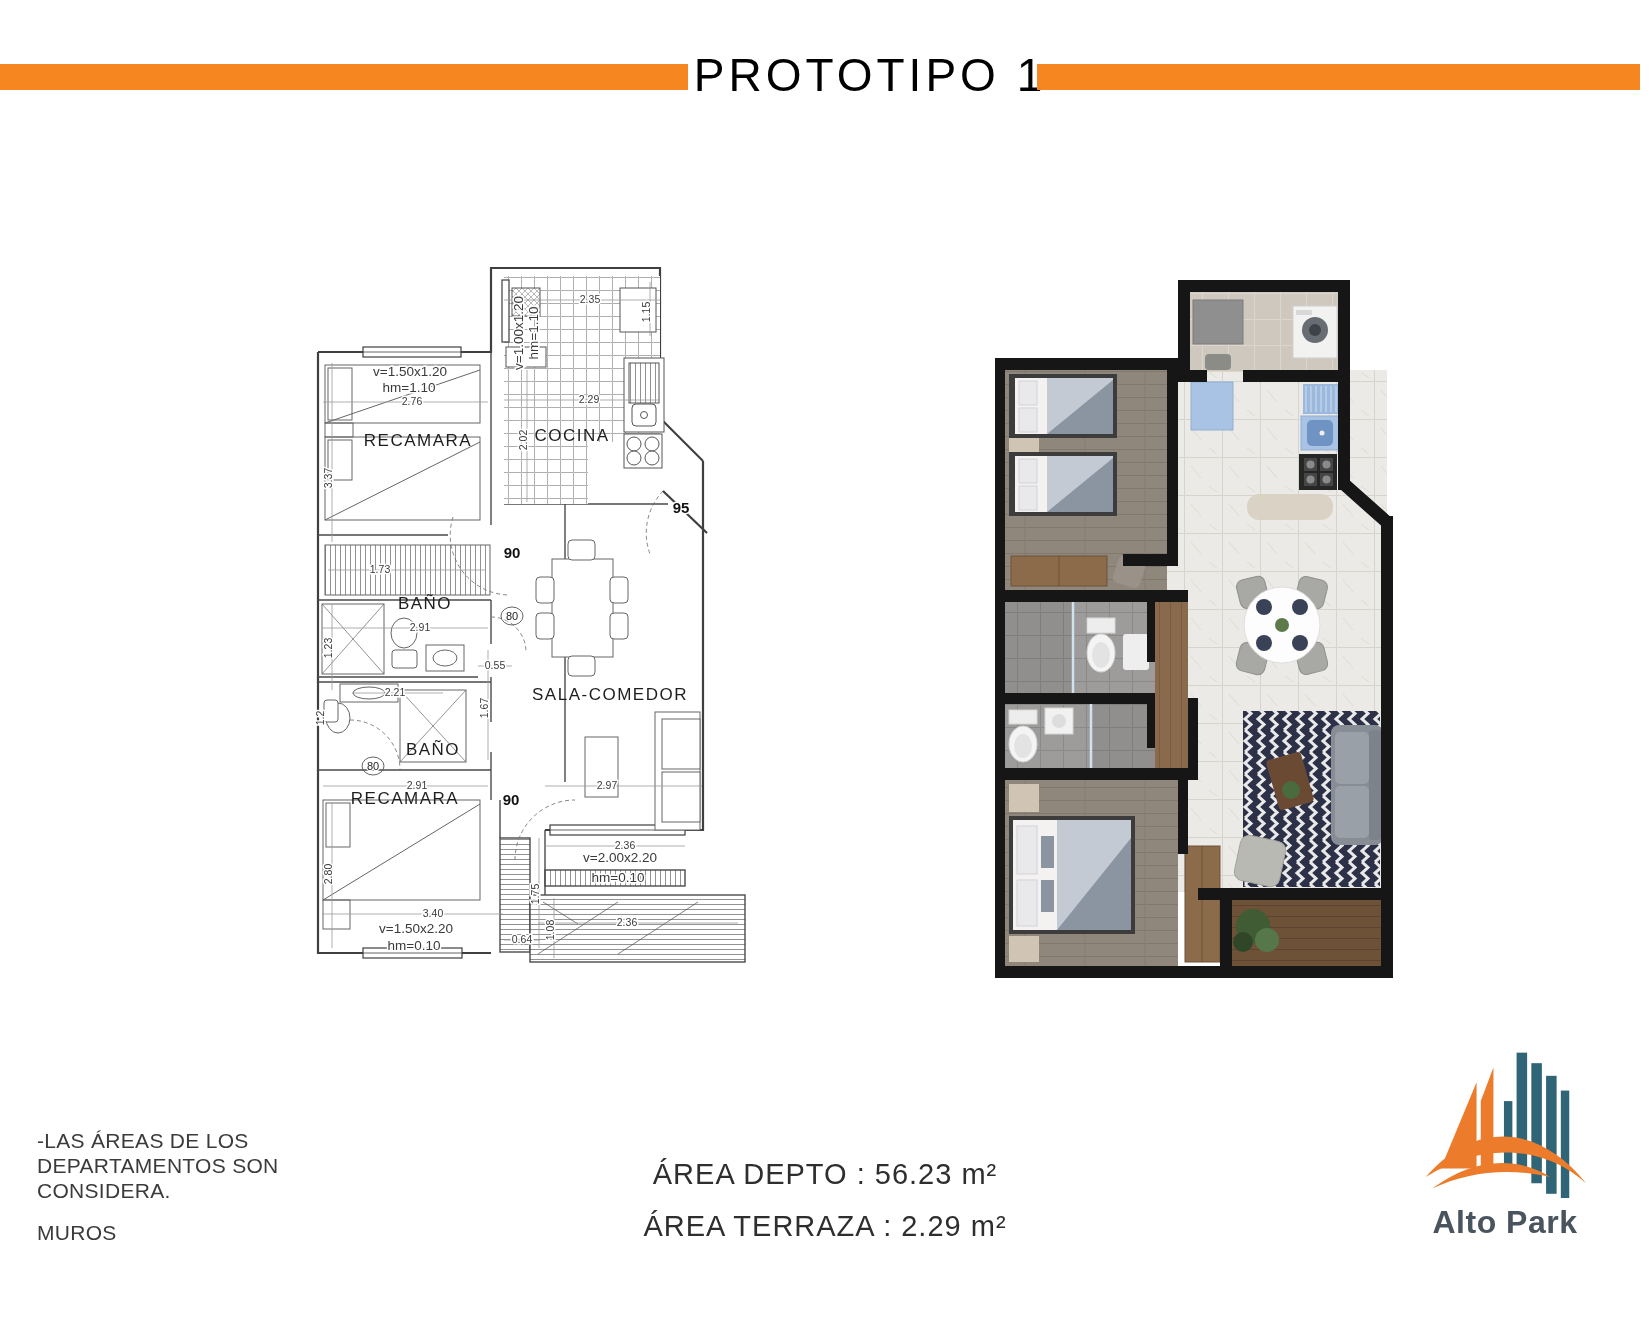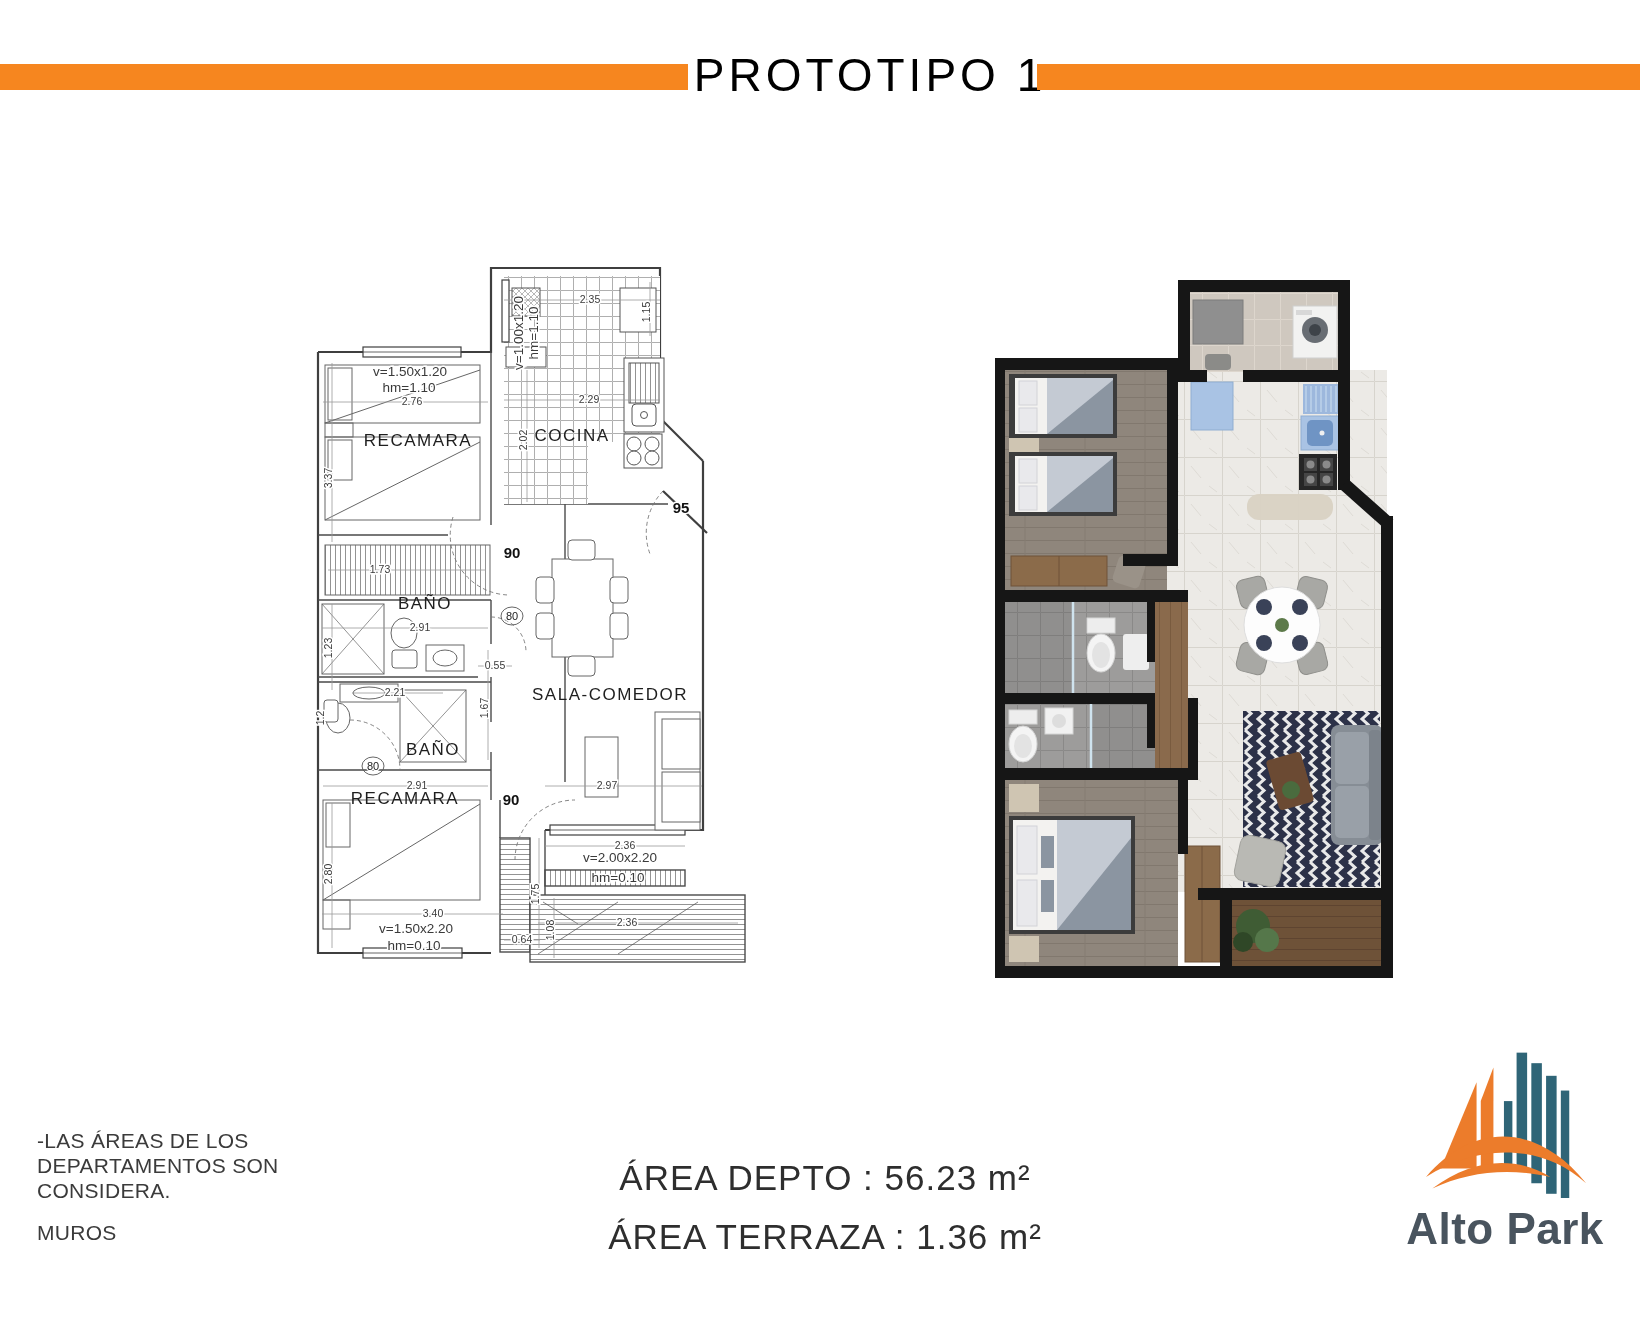--- a/index.html
+++ b/index.html
@@ -27,25 +27,25 @@
   .cad-door{font-size:15px;font-weight:bold;fill:#111;paint-order:stroke;stroke:#ffffff;stroke-width:3px;text-anchor:middle;}
   .cad-door-sm{font-size:11px;fill:#222;paint-order:stroke;stroke:#ffffff;stroke-width:2.5px;text-anchor:middle;}
   
   .notes{
     left:37px;top:1128px;width:340px;color:#3b3b3b;
     font-size:21px;line-height:25px;letter-spacing:.3px;
   }
   .notes .gap{height:17px;}
   .areas{
     left:540px;top:1158px;width:570px;text-align:center;color:#2e2e2e;
-    font-size:35px;letter-spacing:1px;
+    font-size:29px;letter-spacing:1px;
   }
   .areas .line{margin-bottom:19px;white-space:nowrap;}
   .logo{left:1385px;top:1040px;width:240px;text-align:center;}
-  .logo-text{font-size:44px;font-weight:bold;color:#49545E;letter-spacing:.5px;margin-top:2px;}
+  .logo-text{font-size:32px;font-weight:bold;color:#49545E;letter-spacing:.5px;margin-top:2px;}
 </style>
 </head>
 <body>
 
 <div class="bar left"></div>
 <div class="page-title">PROTOTIPO 1</div>
 <div class="bar right"></div>
 
 <svg class="abs tech-plan" viewBox="0 0 460 720">
   <defs>
@@ -455,21 +455,21 @@
 
 <div class="abs notes">
   <div>-LAS ÁREAS DE LOS</div>
   <div>DEPARTAMENTOS SON CONSIDERA.</div>
   <div class="gap"></div>
   <div>MUROS</div>
 </div>
 
 <div class="abs areas">
   <div class="line">ÁREA DEPTO : 56.23 m²</div>
-  <div class="line">ÁREA TERRAZA : 1.36 m²</div>
+  <div class="line">ÁREA TERRAZA : 2.29 m²</div>
 </div>
 
 <div class="abs logo">
   <svg width="190" height="158" viewBox="0 0 170 150">
     <g fill="#2F6577">
       <rect x="84" y="58" width="8" height="62"></rect>
       <rect x="96" y="12" width="10" height="112"></rect>
       <rect x="110" y="22" width="10" height="114"></rect>
       <rect x="124" y="34" width="10" height="112"></rect>
       <rect x="138" y="48" width="8" height="104"></rect>

